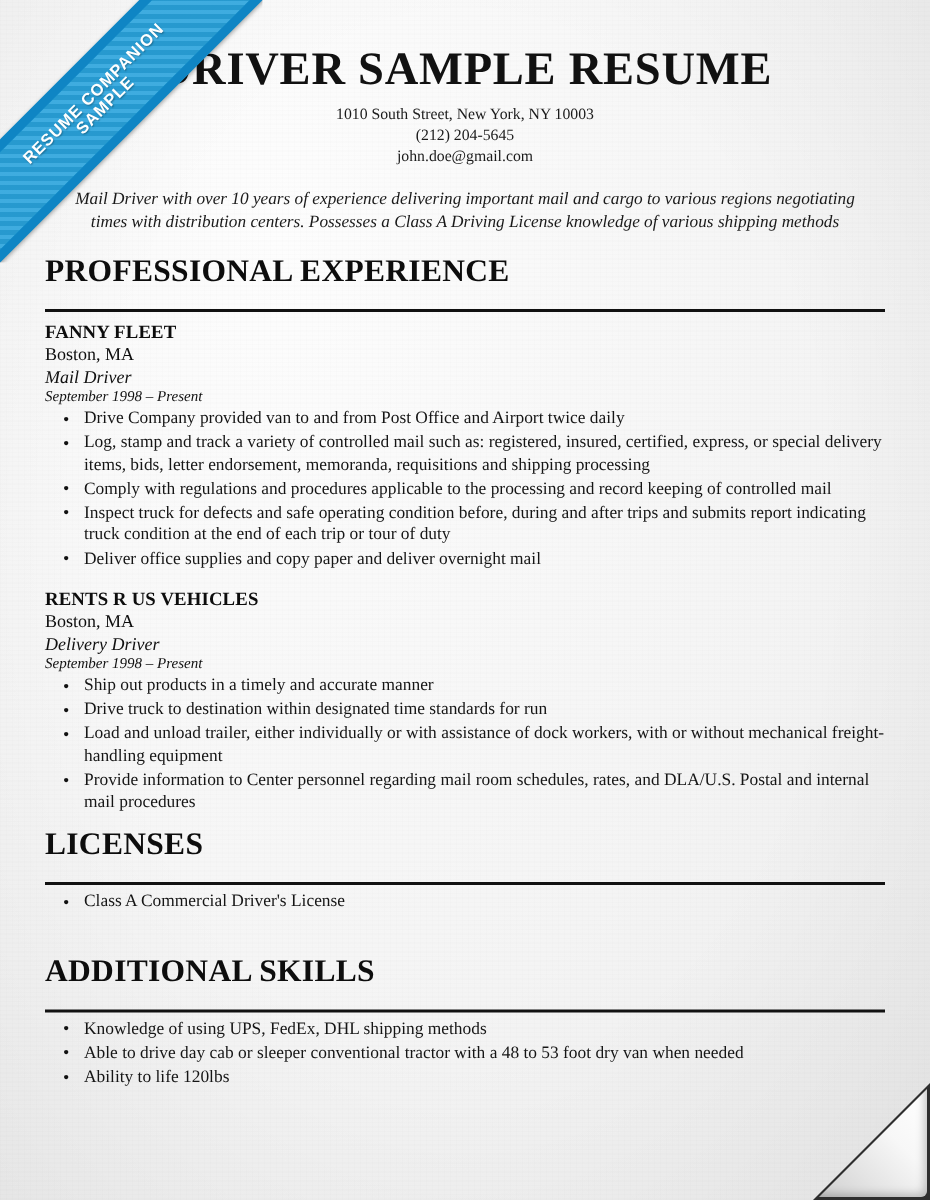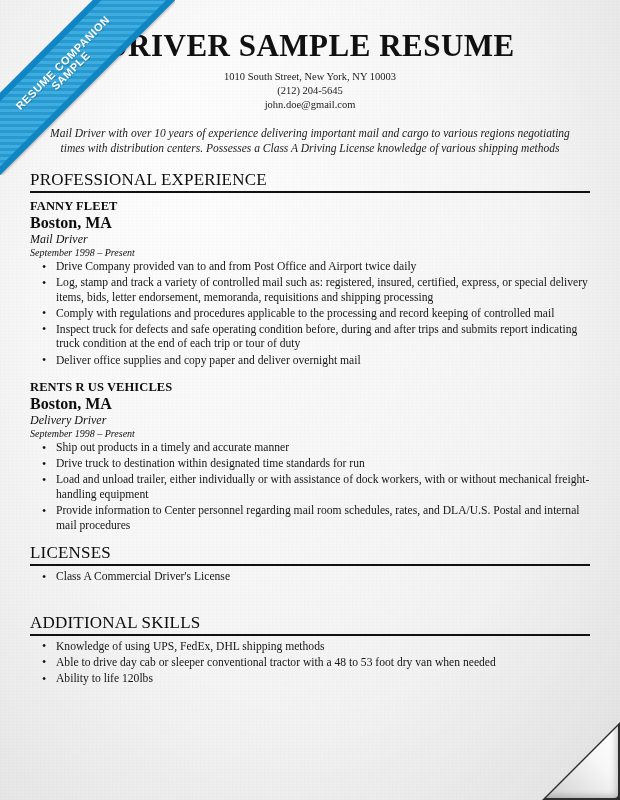--- a/index.html
+++ b/index.html
@@ -145,47 +145,47 @@
     font-style: italic;
     font-size: 11.5px;
     line-height: 15px;
     color: #1a1a1a;
     margin: 14px 8px 0 8px;
   }
 
   
   .section { margin-top: 14px; }
   .section-title {
-    font-size: 17px;
-    font-weight: normal;
+    font-size: 21px;
+    font-weight: bold;
     color: #0d0d0d;
     letter-spacing: .2px;
     border-bottom: 2.5px solid #111;
-    padding-bottom: 1px;
+    padding-bottom: 16px;
     margin: 0 0 4px 0;
     line-height: 20px;
   }
 
   .entry { margin-top: 6px; }
   .entry:first-of-type { margin-top: 2px; }
   .entry-row {
     display: flex;
     justify-content: space-between;
     align-items: baseline;
     flex-direction: column;
   }
   .org {
     font-size: 12.5px;
     font-weight: bold;
     color: #0d0d0d;
     letter-spacing: .1px;
   }
   .place {
-    font-size: 16px;
-    font-weight: bold;
+    font-size: 12px;
+    font-weight: normal;
     color: #0d0d0d;
     white-space: nowrap;
   }
   .role {
     font-size: 12px;
     font-style: italic;
     color: #111;
   }
   .dates {
     font-size: 10px;

